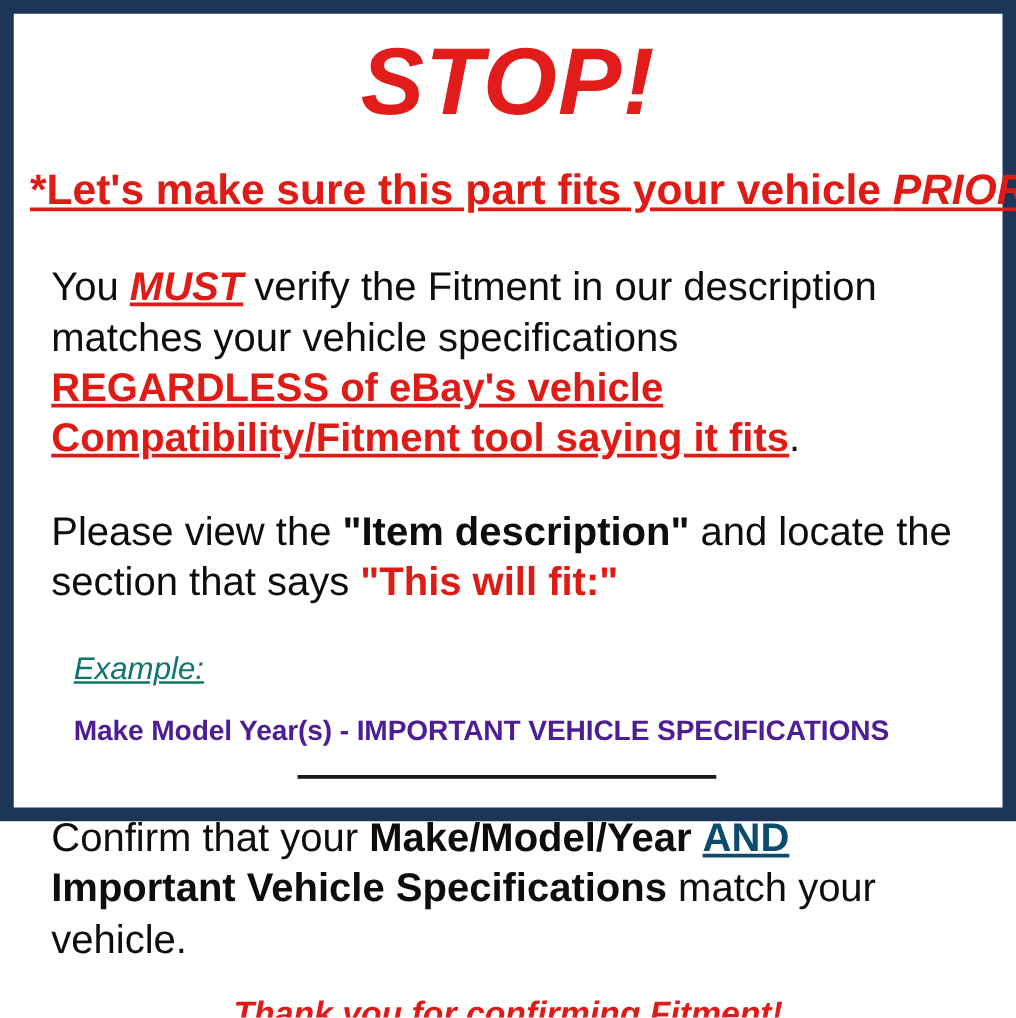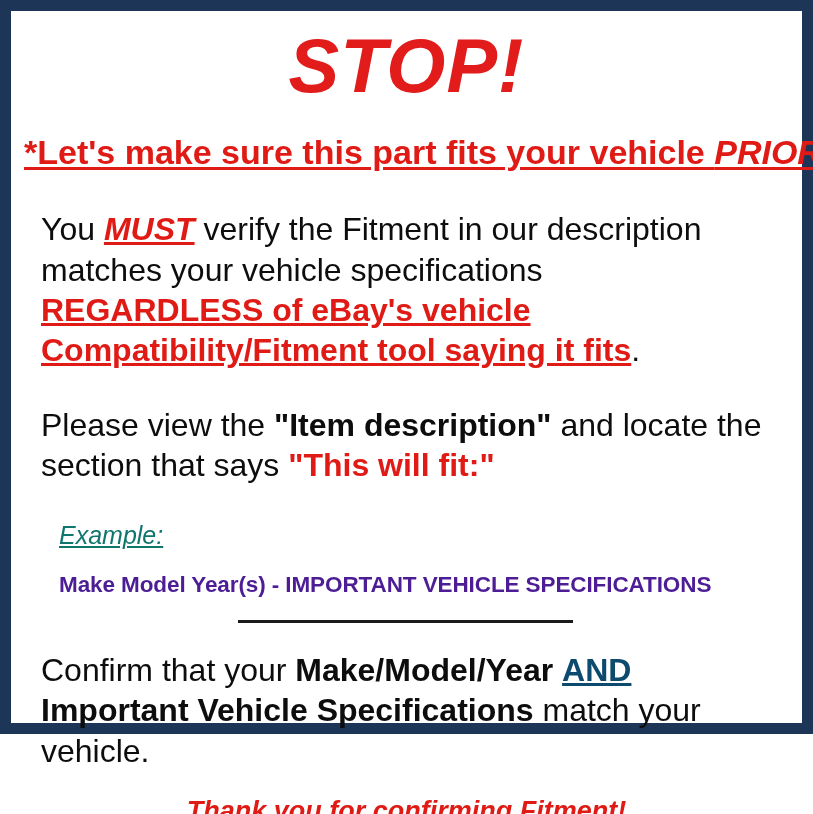--- a/index.html
+++ b/index.html
@@ -10,21 +10,21 @@
   body {
     width: 813px;
     height: 814px;
     overflow: hidden;
     font-family: "Liberation Sans", sans-serif;
   }
 
   #notice-card {
     box-sizing: border-box;
     width: 813px;
-    height: 734px;
+    height: 657px;
     background: #ffffff;
     border: 11px solid #1d3557;
     padding: 0 13px;
     position: relative;
   }
   .i     { font-style: italic; }
 
   
   #stop-heading {
     text-align: center;

